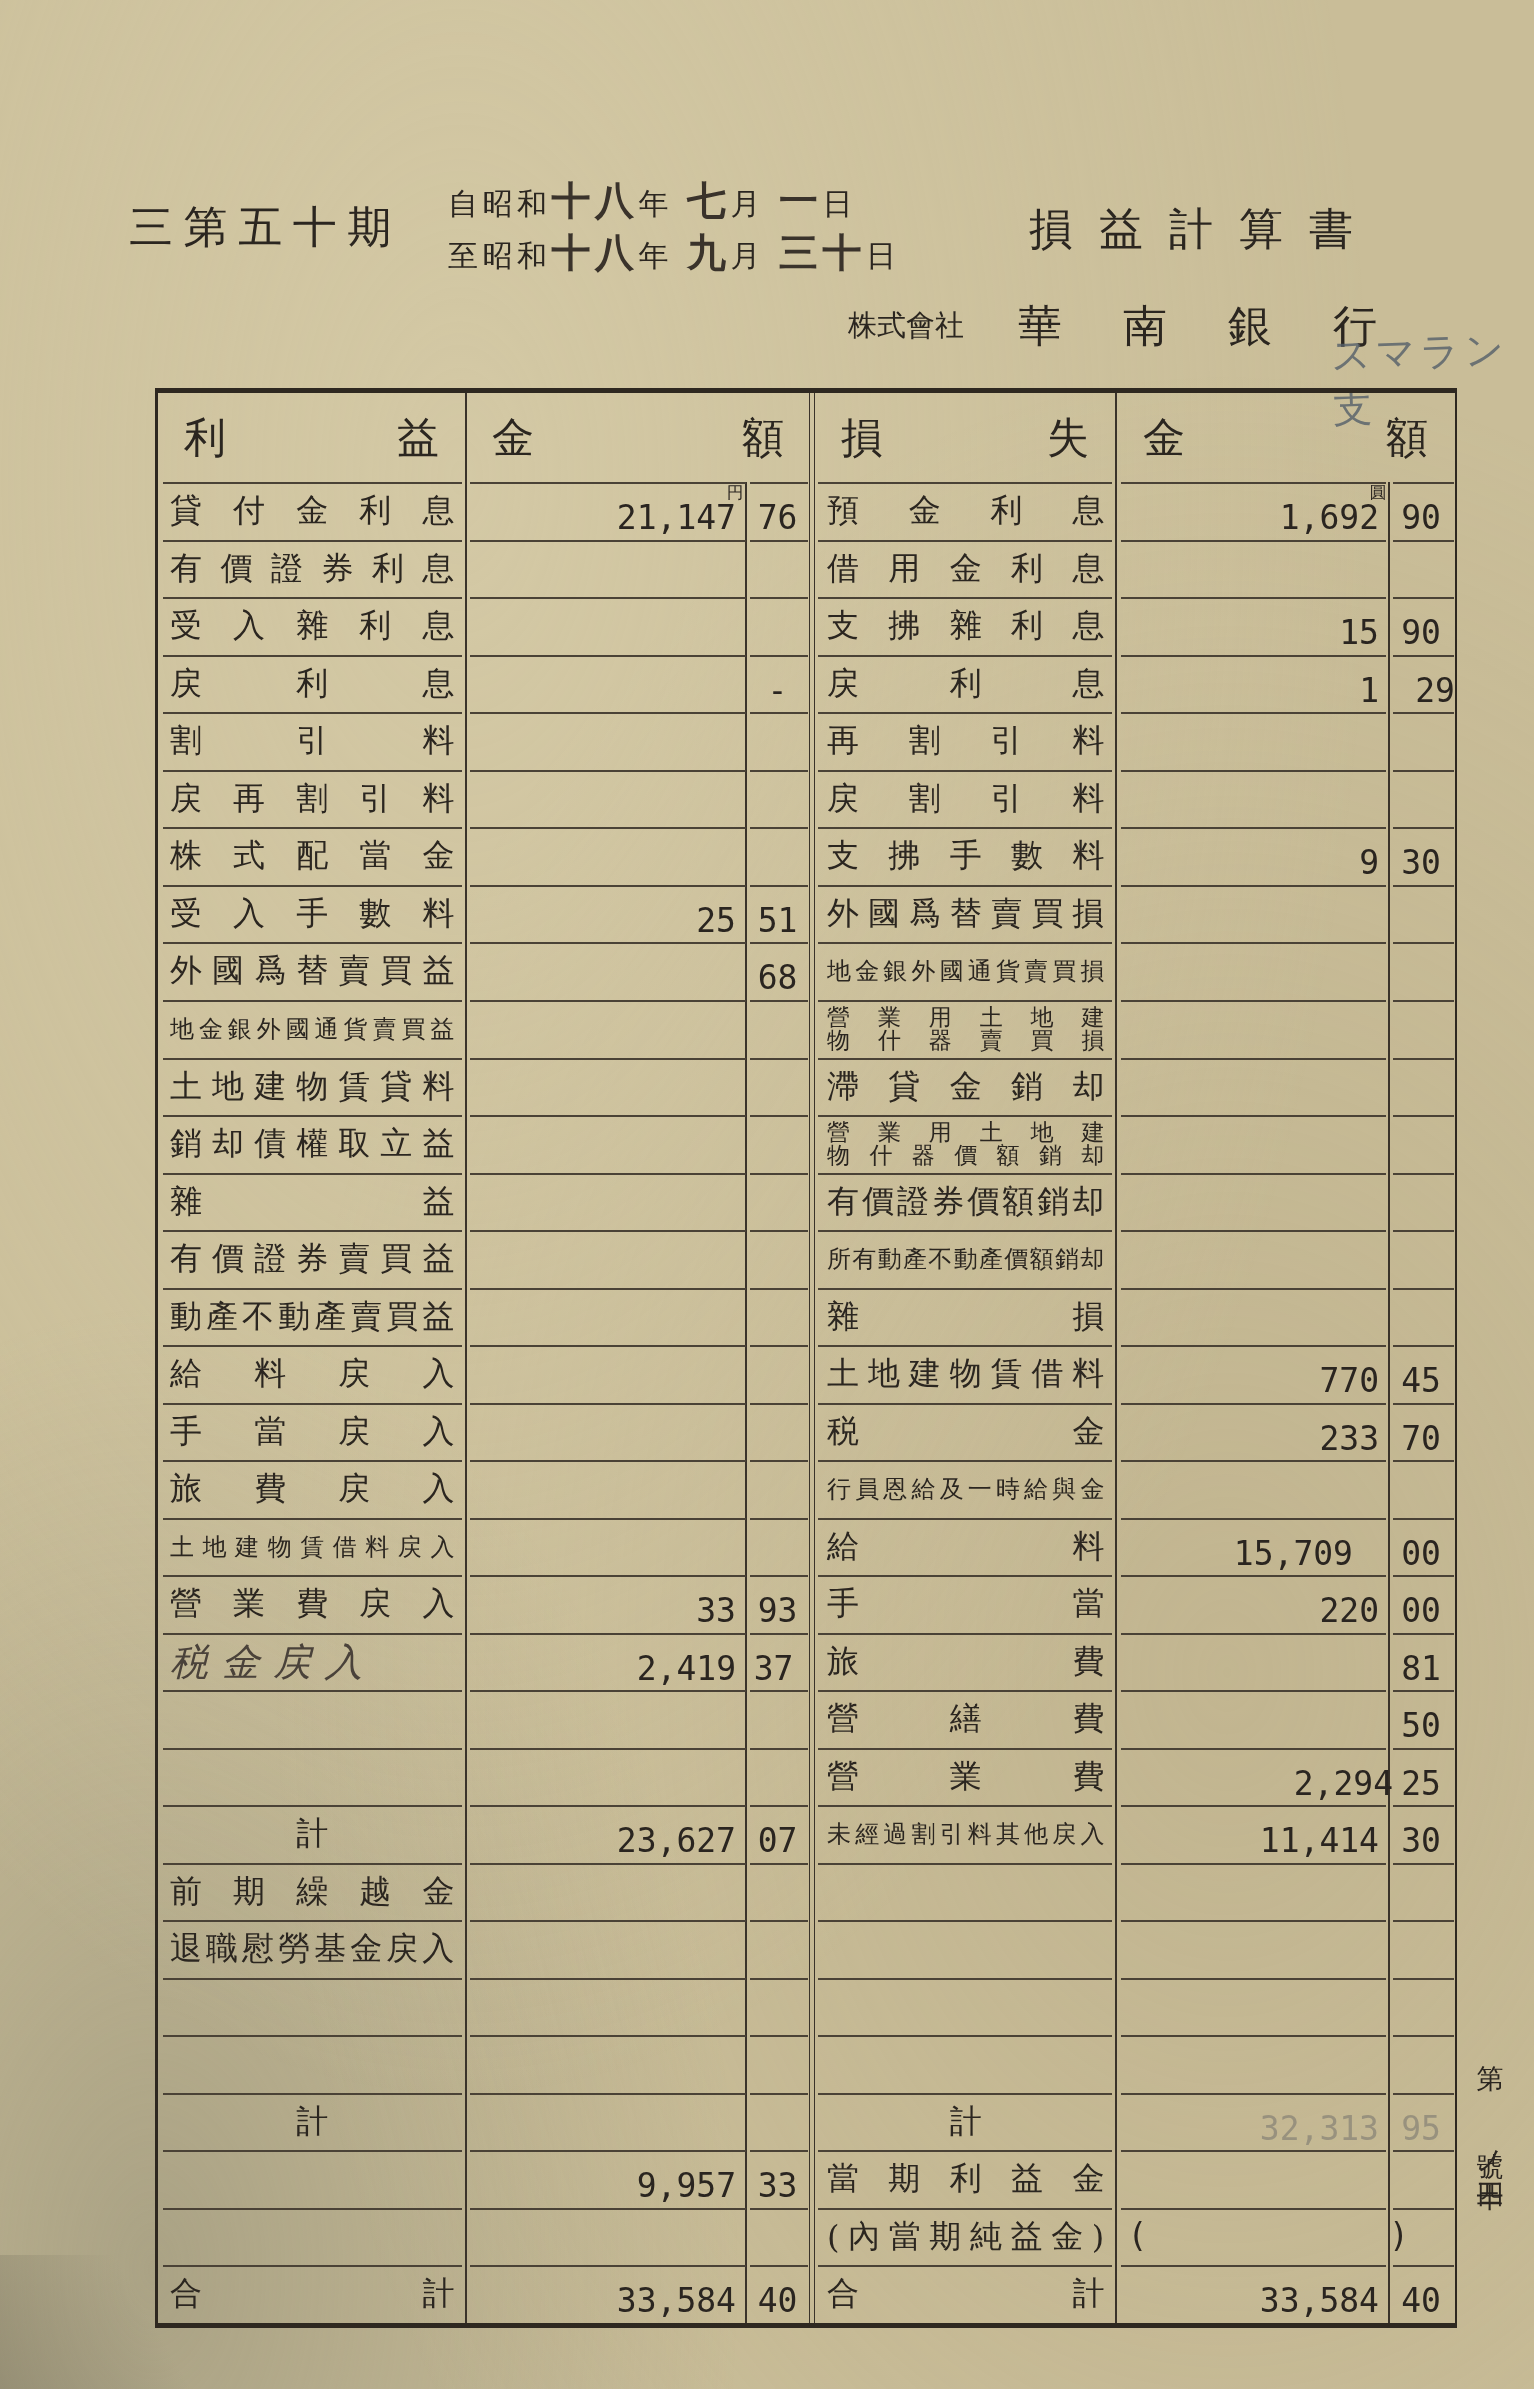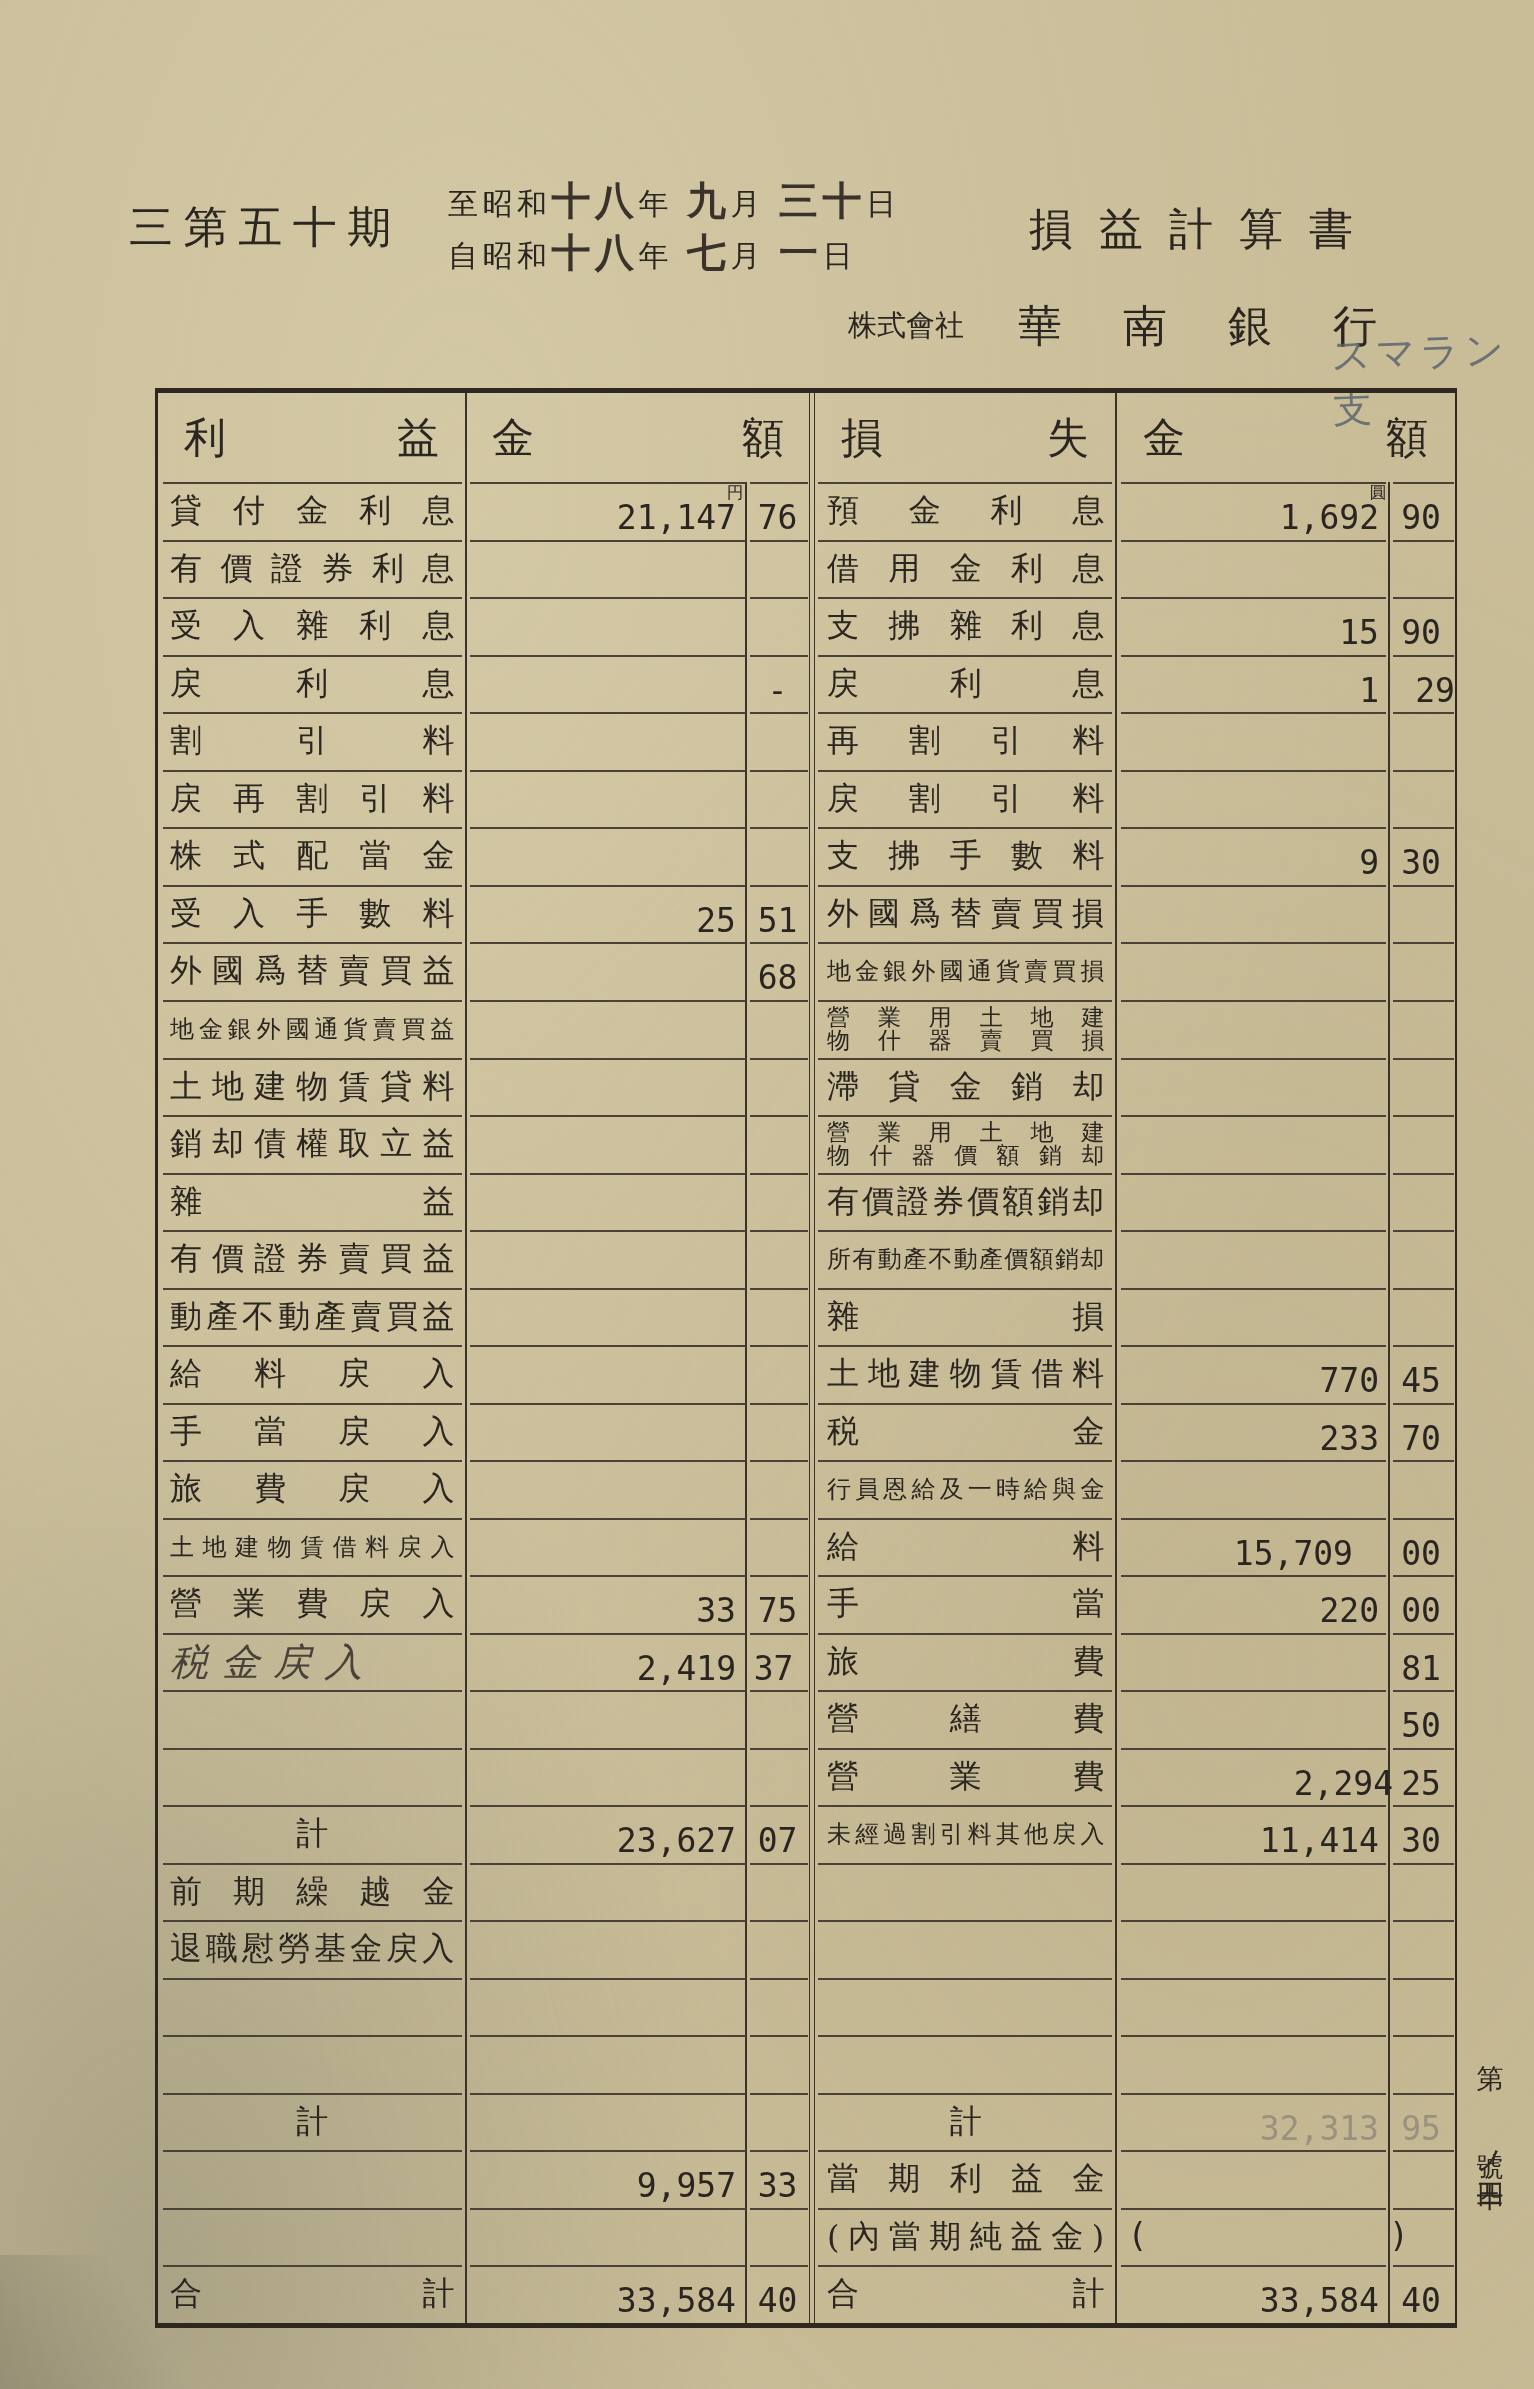--- a/index.html
+++ b/index.html
@@ -44,28 +44,28 @@
   .side-note{left:1472px;font-size:27px;writing-mode:vertical-rl;}
   .fold{left:0;top:2255px;width:197px;height:136px;background:linear-gradient(60deg, rgba(120,115,95,.5) 0%, rgba(120,115,95,.0) 70%);}
 </style>
 </head>
 <body>
 
 <div class="abs period-prefix">三第五十期</div>
 
 <div class="abs period-dates">
   <div>
+    <span>自昭和</span><span class="hand">十八</span><span>年</span>
+    <span class="hand">七</span><span>月</span>
+    <span class="hand">一</span><span>日</span>
+  </div>
+  <div>
     <span>至昭和</span><span class="hand">十八</span><span>年</span>
     <span class="hand">九</span><span>月</span>
     <span class="hand">三十</span><span>日</span>
-  </div>
-  <div>
-    <span>自昭和</span><span class="hand">十八</span><span>年</span>
-    <span class="hand">七</span><span>月</span>
-    <span class="hand">一</span><span>日</span>
   </div>
 </div>
 
 <div class="abs doc-title">損益計算書</div>
 <div class="abs company-type">株式會社</div>
 <div class="abs company-name">華南銀行</div>
 <div class="abs stamp"><span>スマラン</span><span>支</span></div>
 
 <div class="abs table" id="pl-table">
   <div class="vline" style="left:307px"></div>
@@ -717,21 +717,21 @@
         <div class="cell lbl" style="left: 0px; width: 307px;">
           <span>營</span>
           <span>業</span>
           <span>費</span>
           <span>戻</span>
           <span>入</span>
         </div>
         <div class="cell amt" style="left: 308px; width: 279px;">
           <span>33</span>
         </div>
-        <div class="cell sen" style="left: 588px; width: 63px;">75</div>
+        <div class="cell sen" style="left: 588px; width: 63px;">93</div>
         <div class="cell lbl" style="left: 657px; width: 300px;">
           <span>手</span>
           <span>當</span>
         </div>
         <div class="cell amt" style="left: 959px; width: 271px;">
           <span>220</span>
         </div>
         <div class="cell sen" style="left: 1231px; width: 64px;">00</div>
       </div>
       <div class="row" style="top: 1240px;">

